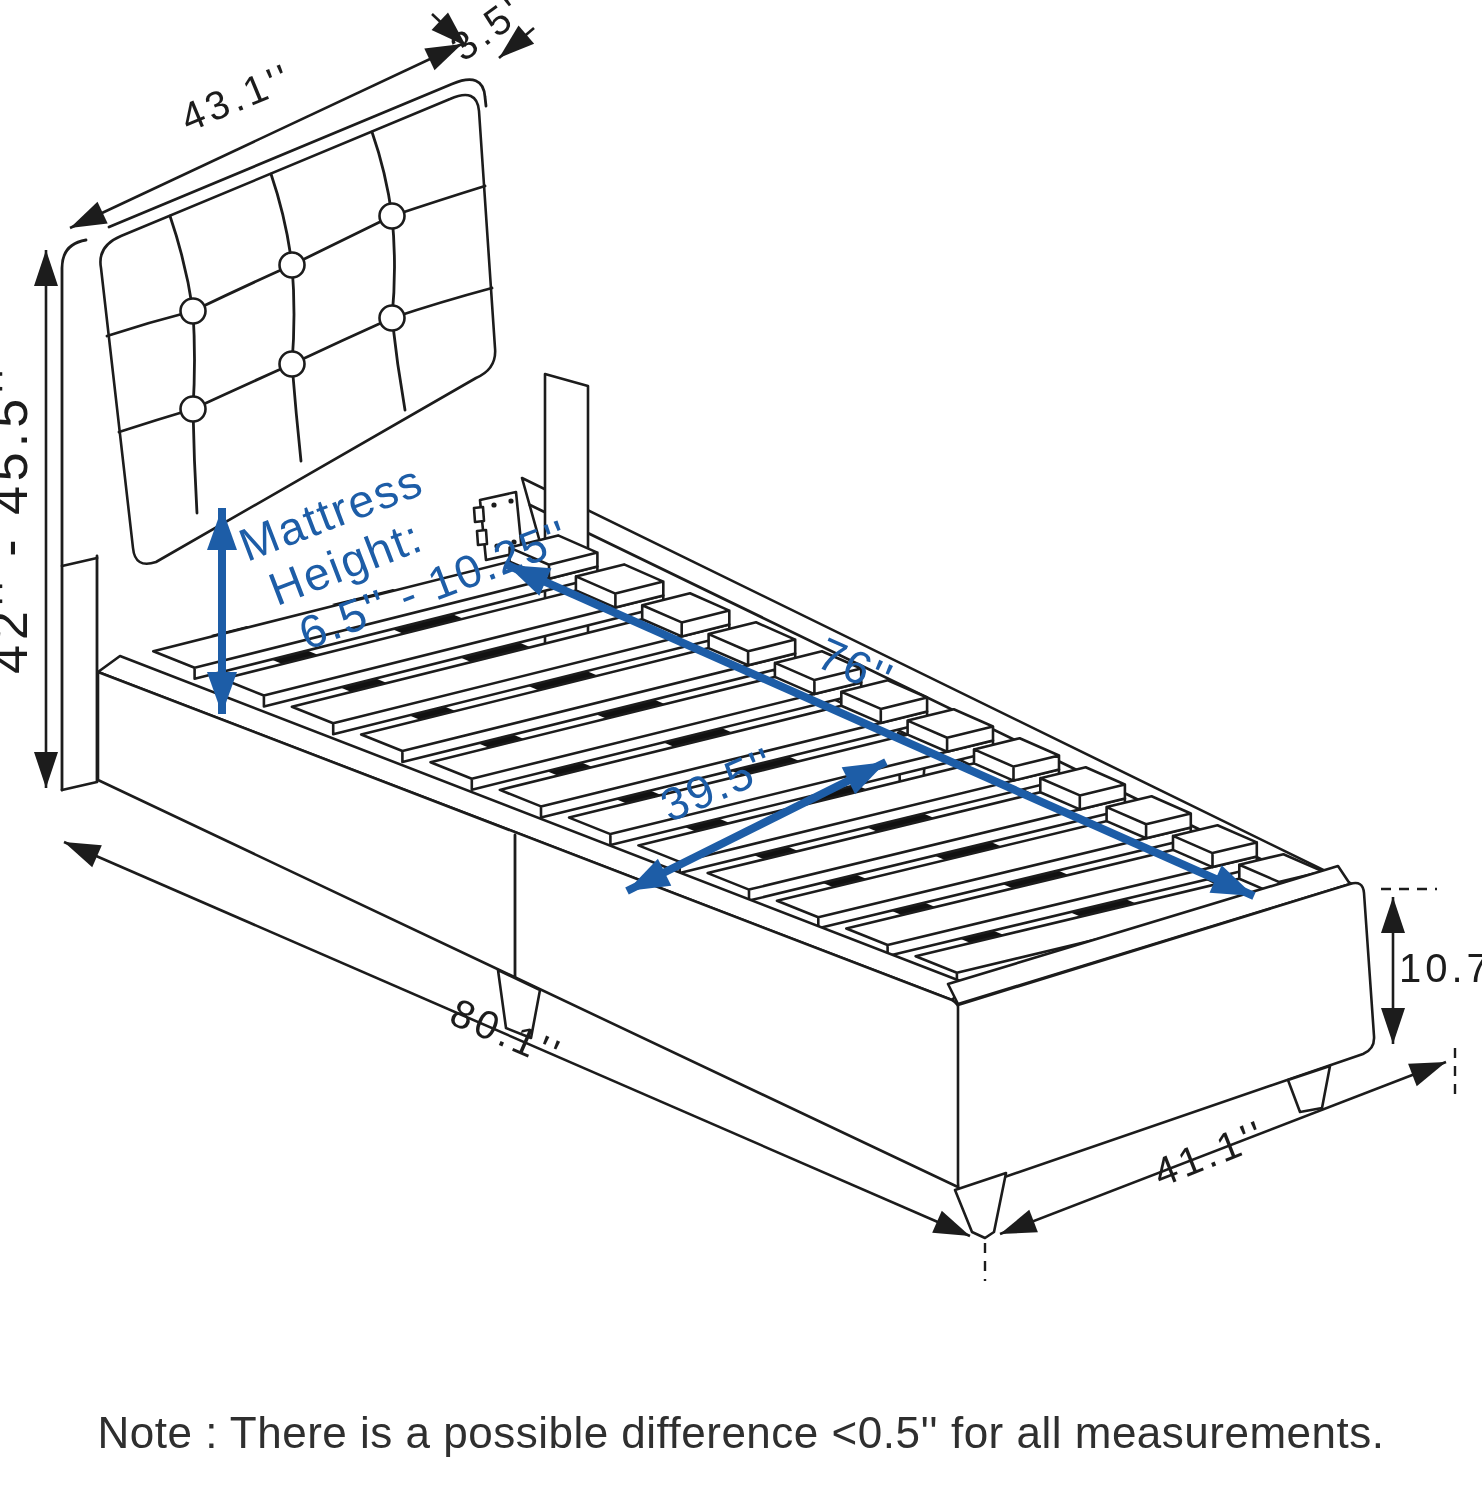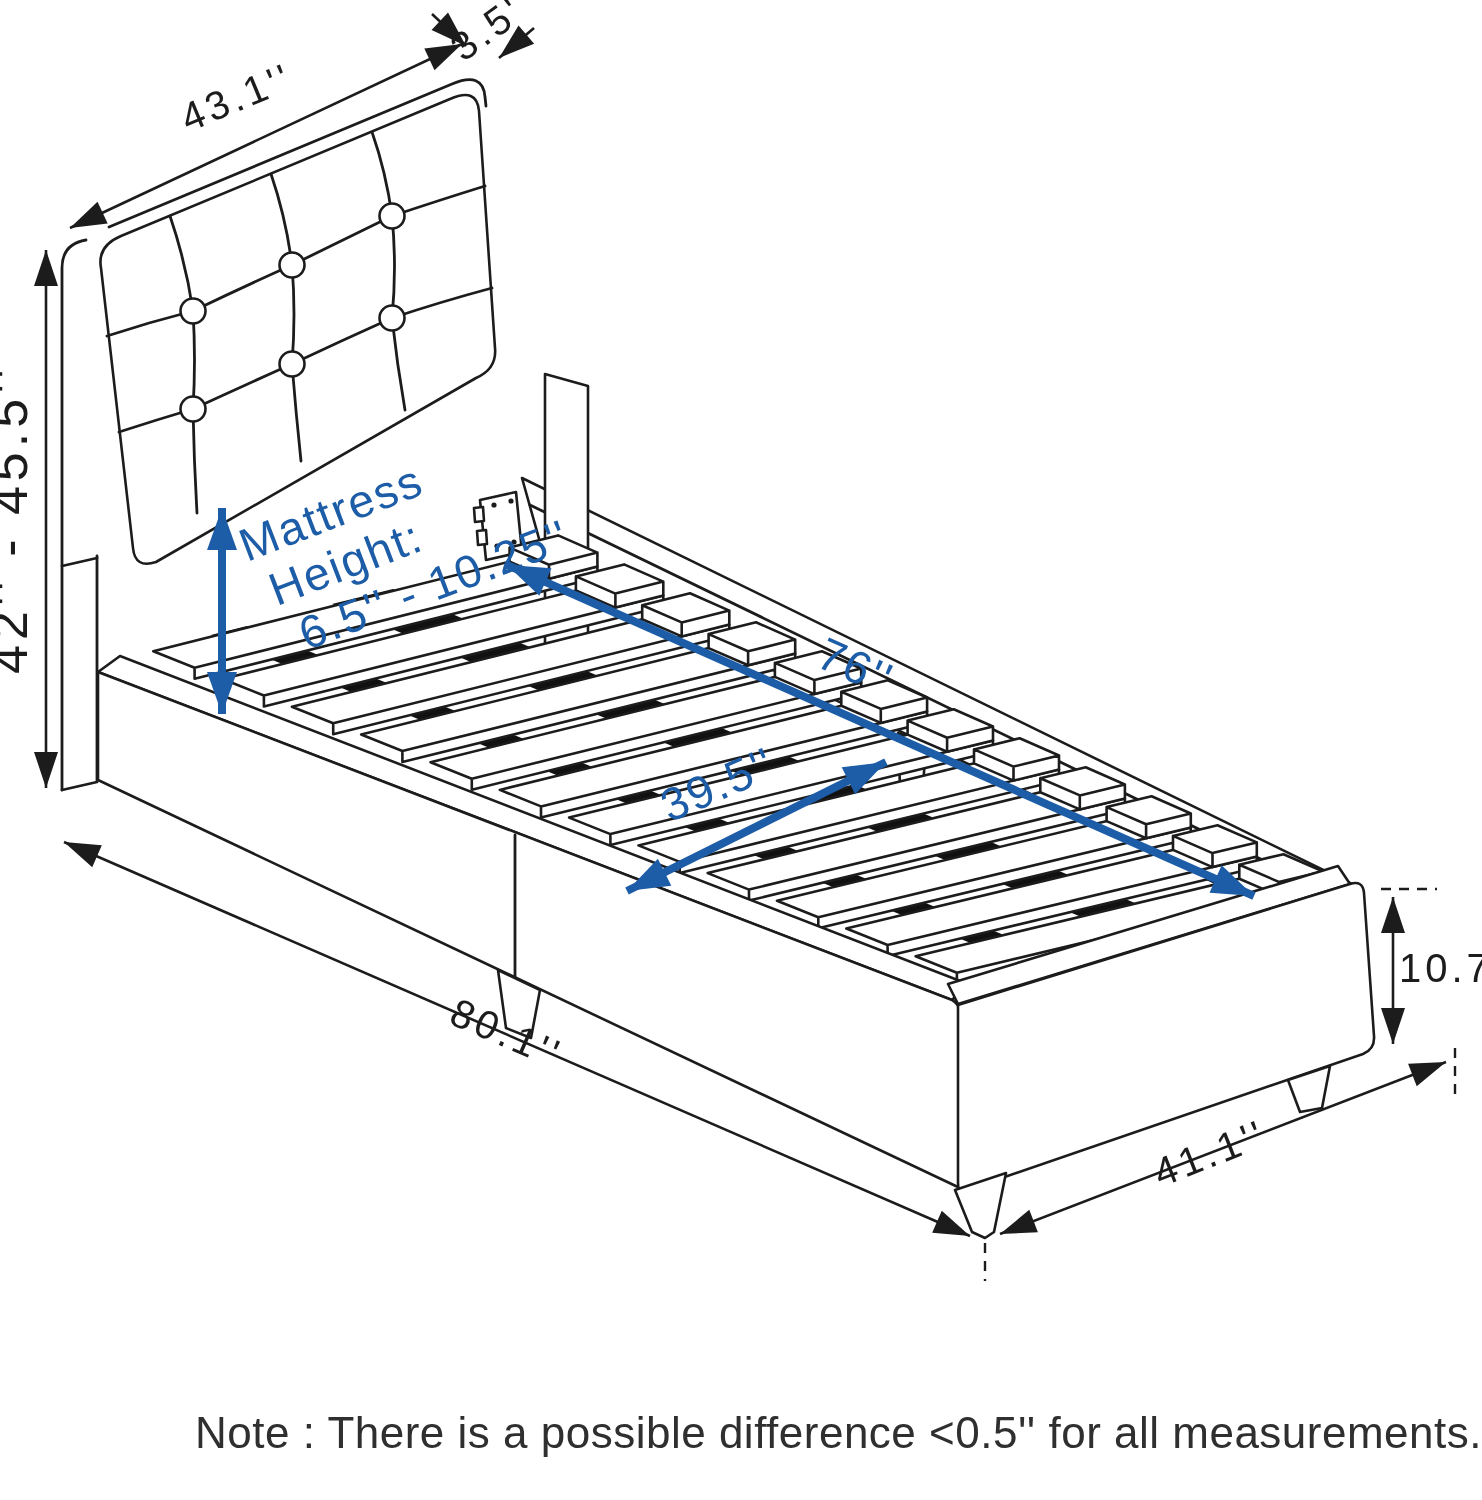--- a/index.html
+++ b/index.html
@@ -7,21 +7,21 @@
   svg{position:absolute;left:0;top:0;}
   .part{fill:#ffffff;stroke:#1c1c1c;stroke-width:2.6;stroke-linejoin:round;stroke-linecap:round;}
   .ln{fill:none;stroke:#1c1c1c;stroke-width:2.8;stroke-linejoin:round;stroke-linecap:round;}
   .dark{fill:#111111;stroke:none;}
   .dim{fill:none;stroke:#1c1c1c;stroke-width:2.6;}
   .dash{fill:none;stroke:#1c1c1c;stroke-width:2.4;stroke-dasharray:10 8;}
   .blue{fill:none;stroke:#1d5da7;stroke-width:8;}
   text.dimt{font-size:40px;fill:#1c1c1c;letter-spacing:4px;}
   text.dimtv{font-size:52px;fill:#1c1c1c;letter-spacing:5px;}
   text.dimb{font-size:46px;fill:#1d5da7;letter-spacing:2px;}
-  .note{position:absolute;left:0;right:0;top:1408px;text-align:right;font-size:44px;color:#2f2f2f;letter-spacing:0.5px;}
+  .note{position:absolute;left:0;right:0;top:1408px;text-align:center;font-size:44px;color:#2f2f2f;letter-spacing:0.5px;}
 </style>
 </head>
 <body>
 
 <svg width="1482" height="1500" viewBox="0 0 1482 1500">
   <defs>
     <marker id="mBk" markerUnits="userSpaceOnUse" markerWidth="42" markerHeight="30" refX="38" refY="14" orient="auto-start-reverse">
       <path d="M2,2 L38,14 L2,26 Z" fill="#1c1c1c"></path>
     </marker>
     <marker id="mBl" markerUnits="userSpaceOnUse" markerWidth="50" markerHeight="36" refX="44" refY="17" orient="auto-start-reverse">

